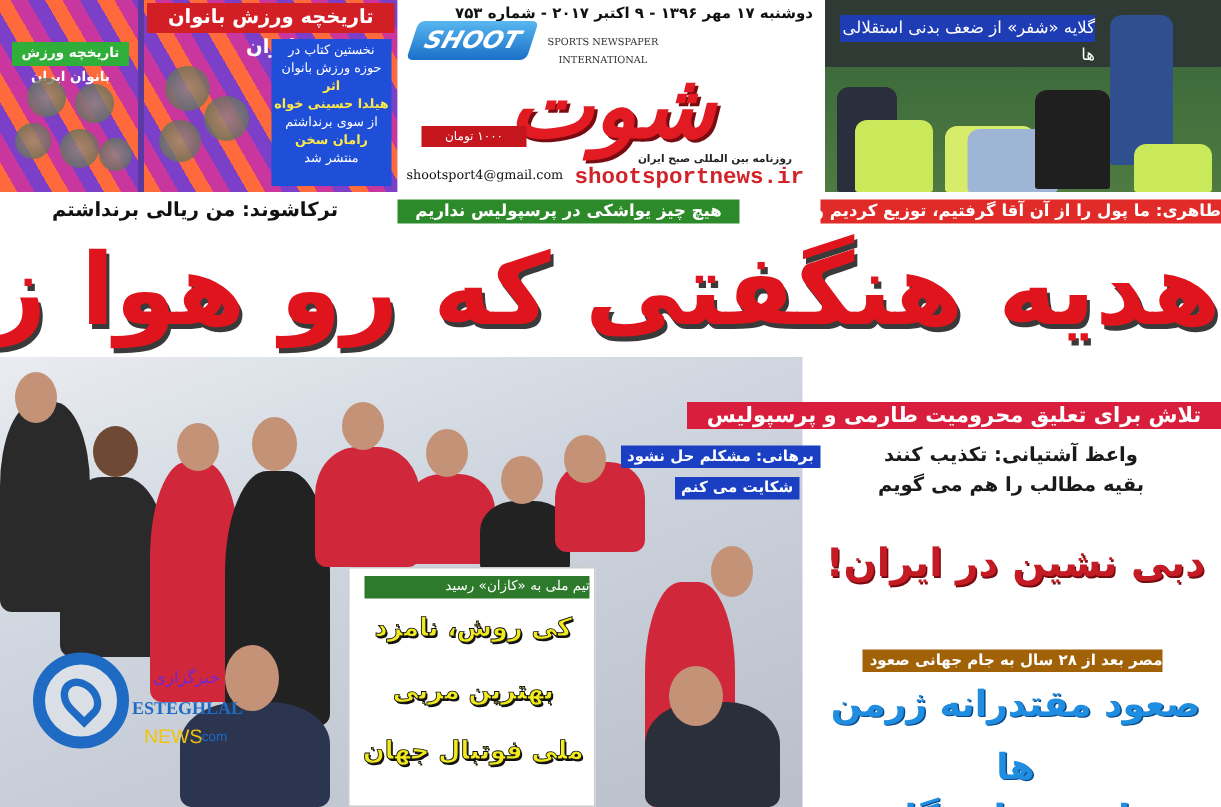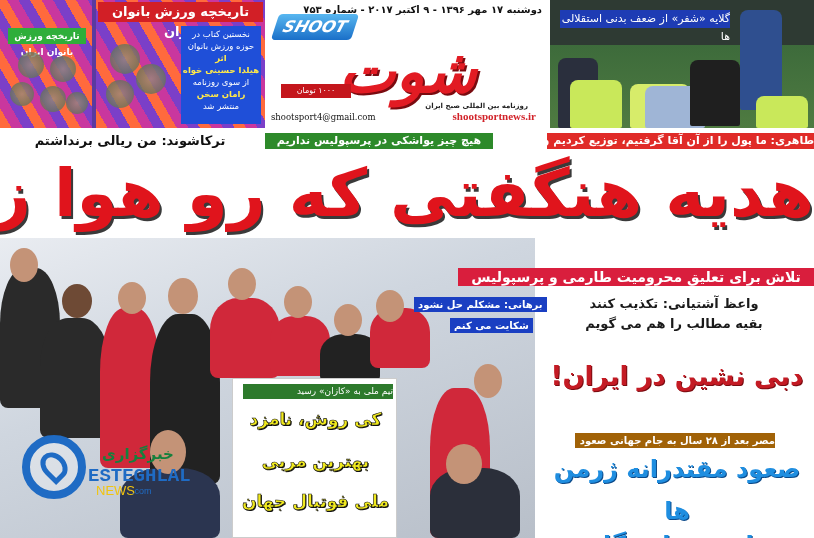--- a/index.html
+++ b/index.html
@@ -18,21 +18,21 @@
 .ad-panel .y{color:#ffe94a;font-weight:bold}
 
 #masthead{left:265px;top:0;width:285px;height:130px;background:#fff}
 .date-line{position:absolute;right:8px;top:4px;font-size:10px;font-weight:bold;color:#111;direction:rtl}
 .shoot-logo{position:absolute;left:10px;top:14px;width:80px;height:26px;background:linear-gradient(#58b7f0,#1a6fc8);transform:skewX(-18deg);border-radius:4px;color:#fff;font-weight:bold;font-style:italic;font-size:16px;line-height:26px;text-align:center}
 .sn{position:absolute;left:100px;top:22px;font-family:"DejaVu Serif",serif;font-size:6.5px;color:#333;text-align:center;line-height:12px}
 .big-logo{position:absolute;left:8px;top:44px;width:270px;height:54px;color:#e21b23;font-weight:bold;font-size:60px;line-height:54px;text-align:center;font-style:italic;letter-spacing:-2px;text-shadow:2px 2px 0 #7a0b10}
 .price{position:absolute;left:16px;top:84px;width:70px;height:14px;background:#c4161c;color:#fff;font-size:8px;text-align:center;line-height:14px;direction:rtl}
 .tagline{position:absolute;right:22px;top:102px;font-size:7px;font-weight:bold;color:#222;direction:rtl}
 .email{position:absolute;left:6px;top:112px;font-family:"DejaVu Serif",serif;font-size:8.5px;color:#111}
-.website{position:absolute;right:14px;top:110px;font-family:Liberation Serif, serif;font-size:11px;color:#d2232a;font-weight:bold}
+.website{position:absolute;right:14px;top:110px;font-family:Liberation Mono, monospace;font-size:15px;color:#d2232a;font-weight:bold}
 
 #top-photo{left:550px;top:0;width:264px;height:128px;background:linear-gradient(#2e3a33 0,#2e3a33 35%,#3d6b3b 35%,#4f7b41 100%)}
 .photo-caption{position:absolute;left:10px;top:10px;width:170px;height:18px;background:#1e3cb4;color:#fff;font-size:11px;font-weight:normal;line-height:18px;text-align:right;direction:rtl}
 .fig{position:absolute;border-radius:8px 8px 2px 2px}
 
 .strip{position:absolute;top:133px;height:16px;font-size:11px;font-weight:bold;line-height:16px;direction:rtl;text-align:center;white-space:nowrap}
 #strip-red{left:547px;width:267px;background:#e02b28;color:#fff}
 #strip-green{left:265px;width:228px;background:#2d8a2a;color:#fff}
 #strip-black{left:0;width:260px;color:#111;font-size:13px}
 
@@ -49,22 +49,22 @@
 #egypt-tag{left:575px;top:433px;width:200px;height:15px;background:#a16207;color:#fff;font-size:10px;font-weight:bold;line-height:15px;text-align:right;direction:rtl}
 #germans{left:540px;top:448px;width:274px;color:#1f8ee0;font-weight:bold;font-size:24px;line-height:42px;text-align:center;direction:rtl;text-shadow:1px 1px 0 #0b4a8a}
 
 #poster{left:232px;top:378px;width:165px;height:160px;background:#fff;border:1px solid #ccc}
 #poster-tag{position:absolute;left:10px;top:5px;width:150px;height:15px;background:#2d7a2c;color:#fff;font-size:9px;line-height:15px;direction:rtl}
 .poster-line{position:absolute;left:0;width:165px;text-align:center;color:#f1ea1e;font-weight:bold;font-size:17px;direction:rtl;-webkit-text-stroke:0.6px #111;text-shadow:1px 1px 0 #111}
 
 #watermark{left:22px;top:433px;width:140px;height:100px}
 .wm-circle{position:absolute;left:0;top:2px;width:64px;height:64px;border:8px solid #1f6bc4;border-radius:50%;background:rgba(255,255,255,.3)}
 .wm-pin{position:absolute;left:20px;top:18px;width:24px;height:30px;border:5px solid #1f6bc4;border-radius:50% 50% 50% 0;transform:rotate(-45deg)}
-.wm-fa{position:absolute;left:80px;top:12px;color:#15803d;font-weight:bold;font-size:15px;direction:rtl}
-.wm-en{position:absolute;left:66px;top:32px;color:#1f6bc4;font-weight:bold;font-size:19px;font-family:Liberation Mono, monospace}
+.wm-fa{position:absolute;left:80px;top:12px;color:#6d28d9;font-weight:normal;font-size:11px;direction:rtl}
+.wm-en{position:absolute;left:66px;top:32px;color:#1f6bc4;font-weight:bold;font-size:12px;font-family:Liberation Serif, serif}
 .wm-news{position:absolute;left:74px;top:50px;color:#f1c40f;font-weight:normal;font-size:13px;font-family:"Liberation Sans",sans-serif}
 .wm-com{position:absolute;left:110px;top:53px;color:#1f6bc4;font-size:9px;font-family:"Liberation Sans",sans-serif}
 </style>
 </head>
 <body>
 
 <div id="book-ad" class="abs">
   <div id="cover-back" class="cover">
     <div class="cover-title-green">تاریخچه ورزش بانوان ایران</div>
     <div class="mosaic" style="left:18px;top:52px;width:26px;height:26px"></div>
@@ -76,30 +76,34 @@
   <div id="cover-front" class="cover">
     <div class="mosaic" style="left:14px;top:44px;width:30px;height:30px"></div>
     <div class="mosaic" style="left:40px;top:64px;width:30px;height:30px"></div>
     <div class="mosaic" style="left:10px;top:80px;width:28px;height:28px"></div>
     <div class="ad-red">تاریخچه ورزش بانوان ایران</div>
     <div class="ad-panel">
       <div>نخستین کتاب در</div>
       <div>حوزه ورزش بانوان</div>
       <div class="y">اثر</div>
       <div class="y">هیلدا حسینی خواه</div>
-      <div>از سوی روزنامه</div>
+      <div>از سوی برنداشتم</div>
       <div class="y">رامان سخن</div>
       <div>منتشر شد</div>
     </div>
   </div>
 </div>
 
 <div id="masthead" class="abs">
   <div class="date-line">دوشنبه ۱۷ مهر ۱۳۹۶ - ۹ اکتبر ۲۰۱۷ - شماره ۷۵۳</div>
   <div class="shoot-logo">SHOOT</div>
+  <div class="sn">
+    <div>SPORTS NEWSPAPER</div>
+    <div>INTERNATIONAL</div>
+  </div>
   <div class="big-logo">شوت</div>
   <div class="price">۱۰۰۰ تومان</div>
   <div class="tagline">روزنامه بین المللی صبح ایران</div>
   <div class="email">shootsport4@gmail.com</div>
   <div class="website">shootsportnews.ir</div>
 </div>
 
 <div id="top-photo" class="abs">
   <div class="fig" style="left:8px;top:58px;width:40px;height:70px;background:#2a2f3d"></div>
   <div class="fig" style="left:20px;top:80px;width:52px;height:48px;background:#c9e85a"></div>

